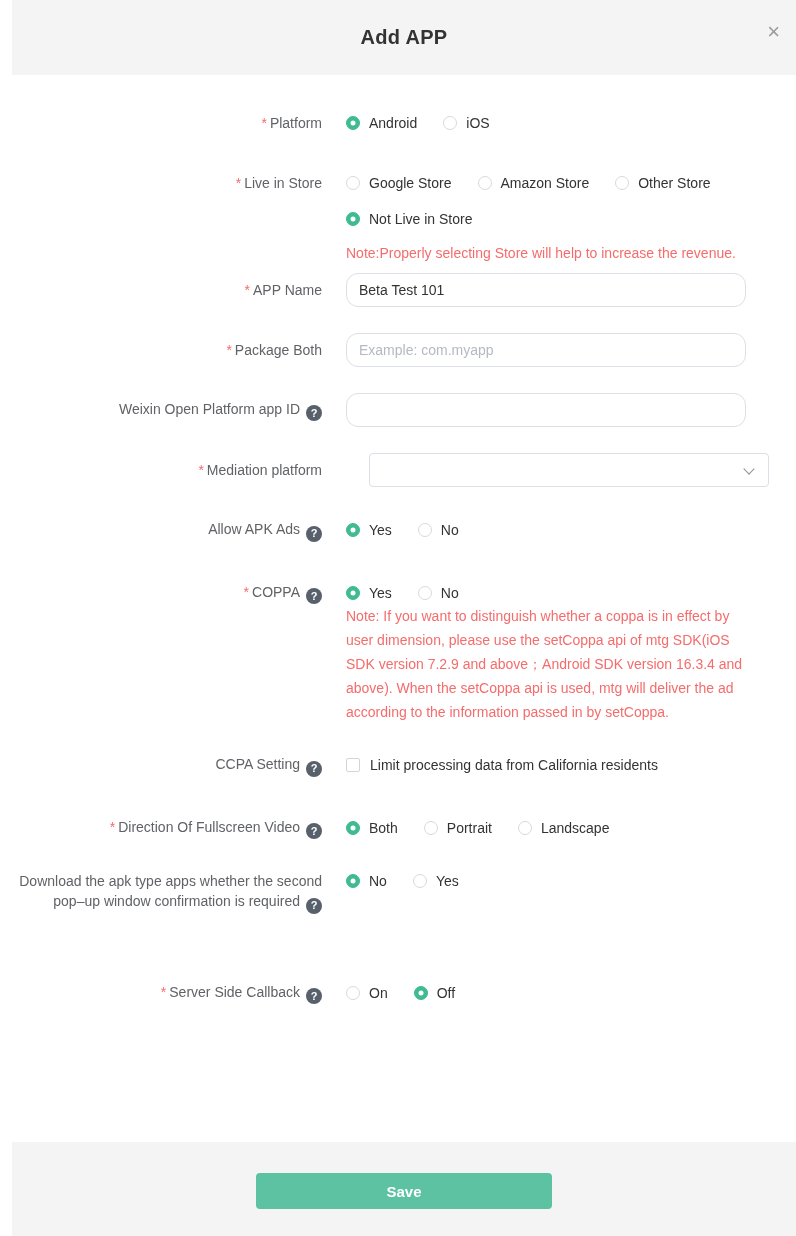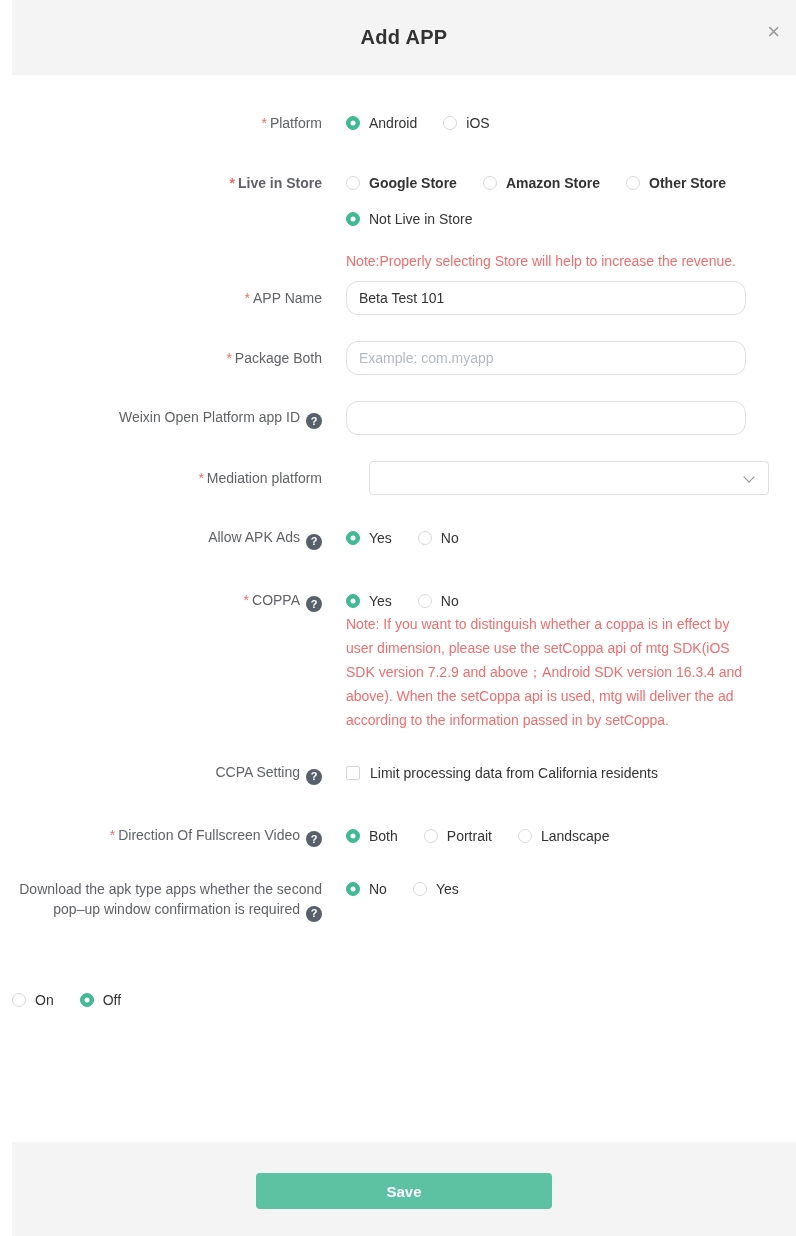--- a/index.html
+++ b/index.html
@@ -87,22 +87,22 @@
   
   .note {
     margin-left: 334px; width: 408px;
     font-size: 14px; color: #f56c6c; line-height: 23px;
   }
   .note.coppa { line-height: 24px; }
   .indent { margin-left: 334px; }
 
   
   .row-platform  { margin-bottom: 40px; }
-  .row-live      { margin-bottom: 16px; font-weight: bold; }
-  .row-live2     { margin-bottom: 20px; }
+  .row-live      { margin-bottom: 16px; }
+  .row-live2     { margin-bottom: 12px; }
   .note-store    { margin-bottom: 8px; }
   .row-input     { margin-bottom: 26px; }
   .row-mediation { margin-bottom: 32px; gap: 23px; }
   .row-allow     { margin-bottom: 40px; }
   .row-coppa     { margin-bottom: 0; }
   .note-coppa-m  { margin-bottom: 30px; }
   .row-ccpa      { margin-bottom: 40px; }
   .row-direction { margin-bottom: 32px; }
   .row-download  { margin-bottom: 68px; }
 
@@ -257,20 +257,21 @@
             <span class="radio-text">No</span>
           </span>
         <span class="radio-opt">
             <span class="radio-dot"></span>
             <span class="radio-text">Yes</span>
           </span>
       </div>
     </div>
 
     <div class="form-row">
+      <div class="form-label"><span class="req">*</span><span>Server Side Callback</span><span class="help">?</span></div>
       <div class="form-control">
         <span class="radio-opt">
             <span class="radio-dot"></span>
             <span class="radio-text">On</span>
           </span>
         <span class="radio-opt checked">
             <span class="radio-dot"></span>
             <span class="radio-text">Off</span>
           </span>
       </div>

